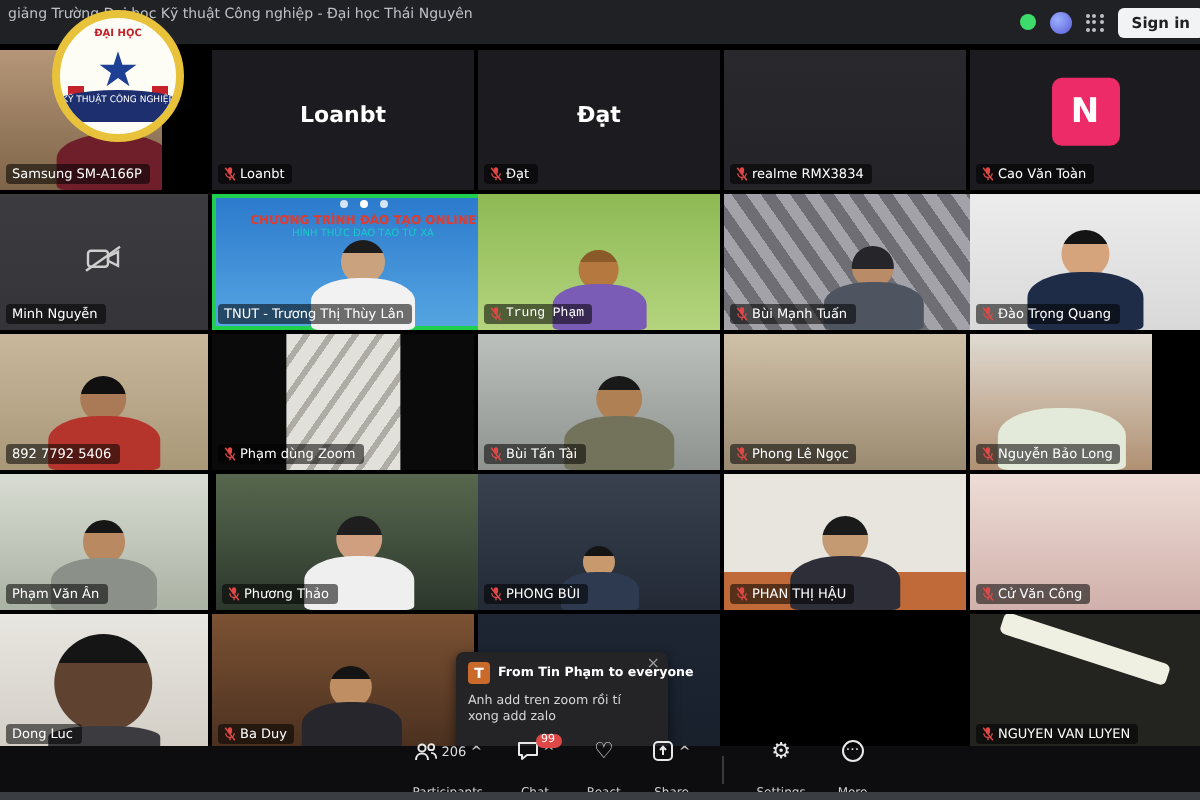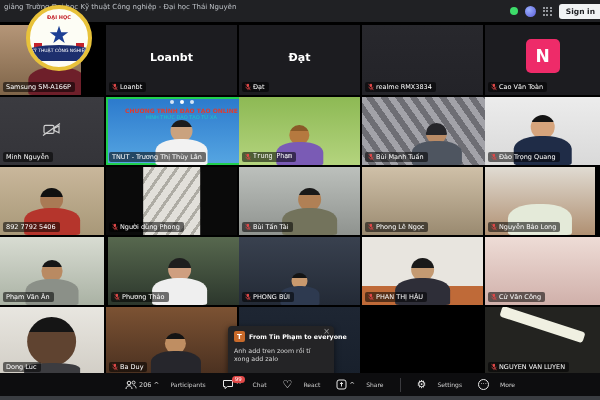--- a/index.html
+++ b/index.html
@@ -52,21 +52,21 @@
            box-shadow:0 2px 6px rgba(0,0,0,.6);z-index:50;padding:5px 6px;box-sizing:border-box;}
   .chatpop .close{position:absolute;right:4px;top:1px;color:#9a9a9a;font-size:8px;}
   .cp-head{display:flex;align-items:center;gap:4px;}
   .cp-avatar{width:11px;height:11px;border-radius:2px;display:flex;align-items:center;justify-content:center;
              color:#fff;font-size:7px;font-weight:bold;flex:0 0 auto;}
   .cp-title{color:#fff;font-size:6.3px;font-weight:bold;white-space:nowrap;}
   .cp-body{color:#d6d6d6;font-size:6.3px;margin-top:5px;line-height:8px;width:88px;}
   
   .toolbar{position:absolute;left:0;top:373px;width:600px;height:23px;background:#0d0d0f;z-index:60;
            display:flex;align-items:center;justify-content:center;gap:16px;padding-left:40px;box-sizing:border-box;}
-  .tb-item{display:flex;flex-direction:row;align-items:center;gap:11px;color:#e8e8e8;position:relative;}
+  .tb-item{display:flex;flex-direction:column;align-items:center;gap:11px;color:#e8e8e8;position:relative;}
   .tb-top{display:flex;align-items:center;gap:2px;height:12px;}
   .tb-label{font-size:6px;color:#cfcfcf;line-height:7px;}
   .tb-count{font-size:6.5px;color:#ddd;}
   .caret{font-size:7px;color:#bbb;font-weight:bold;}
   .badge{position:absolute;top:-3px;left:10px;background:#e04848;color:#fff;font-size:5.5px;
          border-radius:6px;padding:0px 3px;line-height:7px;}
   .tb-sep{width:1px;height:14px;background:#3a3a3e;}
   .gear{font-size:11px;line-height:11px;color:#e8e8e8;}
   .morec{width:11px;height:11px;border-radius:50%;border:1px solid #e8e8e8;box-sizing:border-box;
          display:flex;align-items:center;justify-content:center;font-size:7px;line-height:7px;color:#e8e8e8;}
@@ -244,21 +244,21 @@
       </div>
       <div class="tile" style="left: 106px; top: 145px; width: 131px; height: 68px; background: rgb(10, 10, 10);">
         <div class="vstrip" style="background: repeating-linear-gradient(125deg, rgb(226, 224, 218) 0px, rgb(226, 224, 218) 7px, rgb(174, 172, 164) 7px, rgb(174, 172, 164) 10px);"></div>
         <div class="name-tag">
           <svg width="6" height="8" viewBox="0 0 8 10" class="micsvg">
             <rect x="2.6" y="0.5" width="2.8" height="4.5" rx="1.4" fill="#e04848"></rect>
             <path d="M1.2 4.5a2.8 2.8 0 0 0 5.6 0" fill="none" stroke="#e04848" stroke-width="0.9"></path>
             <line x1="4" y1="7.6" x2="4" y2="9.2" stroke="#e04848" stroke-width="0.9"></line>
             <line x1="0.8" y1="0.8" x2="7.2" y2="9.2" stroke="#e04848" stroke-width="1"></line>
           </svg>
-          <span>Người dùng Phong</span>
+          <span>Phạm dùng Zoom</span>
         </div>
       </div>
       <div class="tile" style="left: 239px; top: 145px; width: 121px; height: 68px; background: linear-gradient(rgb(188, 192, 188), rgb(143, 147, 143));">
         <div class="figwrap" style="margin-left: 10px;">
           <div class="fig-head" style="width: 23.12px; height: 23.12px; background: linear-gradient(rgb(25, 25, 25) 30%, rgb(176, 128, 85) 30%);"></div>
           <div class="fig-body" style="width: 55.76px; height: 27.2px; background: rgb(115, 115, 92);"></div>
         </div>
         <div class="name-tag">
           <svg width="6" height="8" viewBox="0 0 8 10" class="micsvg">
             <rect x="2.6" y="0.5" width="2.8" height="4.5" rx="1.4" fill="#e04848"></rect>
@@ -273,21 +273,21 @@
         <div class="name-tag">
           <svg width="6" height="8" viewBox="0 0 8 10" class="micsvg">
             <rect x="2.6" y="0.5" width="2.8" height="4.5" rx="1.4" fill="#e04848"></rect>
             <path d="M1.2 4.5a2.8 2.8 0 0 0 5.6 0" fill="none" stroke="#e04848" stroke-width="0.9"></path>
             <line x1="4" y1="7.6" x2="4" y2="9.2" stroke="#e04848" stroke-width="0.9"></line>
             <line x1="0.8" y1="0.8" x2="7.2" y2="9.2" stroke="#e04848" stroke-width="1"></line>
           </svg>
           <span>Phong Lê Ngọc</span>
         </div>
       </div>
-      <div class="tile" style="left: 485px; top: 145px; width: 110px; height: 68px; background: linear-gradient(rgb(224, 219, 210), rgb(176, 144, 114)); text-align: right;">
+      <div class="tile" style="left: 485px; top: 145px; width: 91px; height: 68px; background: linear-gradient(rgb(224, 219, 210), rgb(176, 144, 114)); text-align: right;">
         <div class="figwrap" style="margin-left: 0px;">
           <div class="fig-body" style="width: 64.124px; height: 31.28px; background: rgb(228, 234, 217);"></div>
         </div>
         <div class="name-tag">
           <svg width="6" height="8" viewBox="0 0 8 10" class="micsvg">
             <rect x="2.6" y="0.5" width="2.8" height="4.5" rx="1.4" fill="#e04848"></rect>
             <path d="M1.2 4.5a2.8 2.8 0 0 0 5.6 0" fill="none" stroke="#e04848" stroke-width="0.9"></path>
             <line x1="4" y1="7.6" x2="4" y2="9.2" stroke="#e04848" stroke-width="0.9"></line>
             <line x1="0.8" y1="0.8" x2="7.2" y2="9.2" stroke="#e04848" stroke-width="1"></line>
           </svg>

